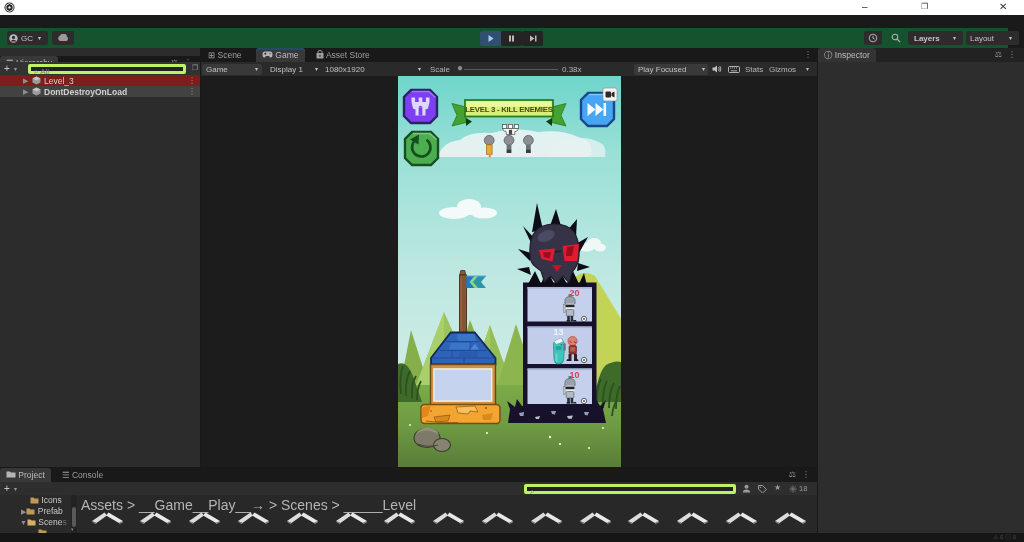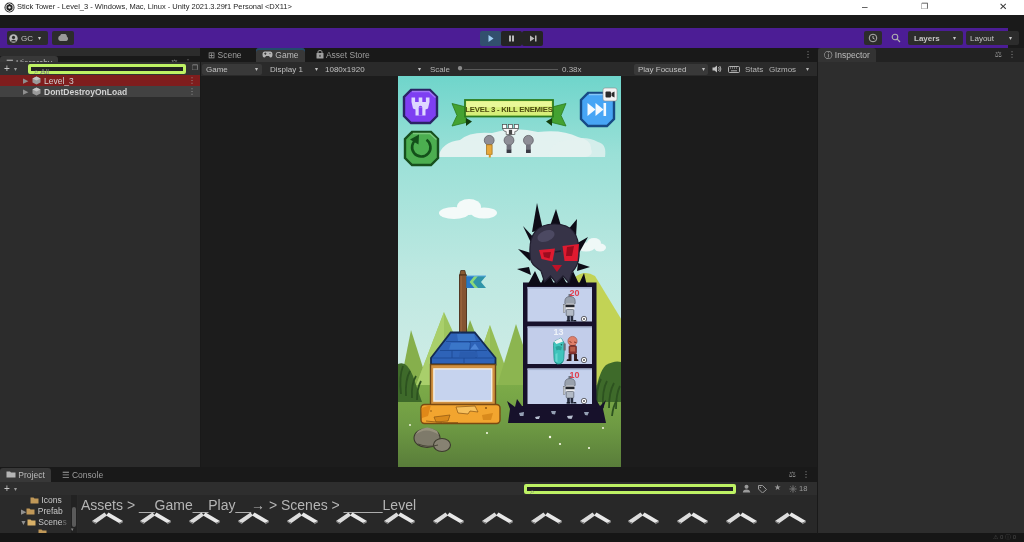--- a/index.html
+++ b/index.html
@@ -11,21 +11,21 @@
   
   #titlebar { left:0; top:0; width:1024px; height:15px; background:#ffffff; color:#1d1d1d;
     font-size:7.5px; }
   #titletxt { left:17px; top:2px; }
   #menubar { left:0; top:15px; width:1024px; height:13px; background:#ffffff; color:#1d1d1d;
     font-size:7.5px; }
   .menu-item { position:absolute; top:0px; }
   .wbtn { position:absolute; top:1px; color:#333; font-size:10px; }
 
   
-  #toolbar { left:0; top:28px; width:1008px; height:20px; background:#4c1d95; }
+  #toolbar { left:0; top:28px; width:1008px; height:20px; background:#14532d; }
   .tbtn { position:absolute; background:#2c2c2c; border-radius:2px; color:#c5c5c5; font-size:8px; }
   .playgrp { position:absolute; left:480px; top:3px; width:63px; height:15px; display:flex; }
   .pbtn { width:21px; height:15px; background:#242424; border-radius:2px; margin-right:0px;
     display:flex; align-items:center; justify-content:center; }
   .pbtn.on { background:#32506e; }
 
   
   .tabbar { position:absolute; background:#191919; }
   .tab { position:absolute; top:0; height:14px; background:#383838; color:#bdbdbd; font-size:8.5px;
     padding:2px 6px 0 6px; border-radius:3px 3px 0 0; }
@@ -58,21 +58,20 @@
 </head>
 <body>
 <div id="stage">
 
   <div id="titlebar" class="abs">
     <svg class="abs" style="left:4px;top:2px" width="11" height="11" viewBox="0 0 11 11">
       <circle cx="5.5" cy="5.5" r="5" fill="#222"></circle>
       <path d="M5.5 1.5 L9 3.5 L9 7.5 L5.5 9.5 L2 7.5 L2 3.5 Z" fill="none" stroke="#eee" stroke-width="1"></path>
       <circle cx="5.5" cy="5.5" r="1.2" fill="#eee"></circle>
     </svg>
-    <span id="titletxt" class="abs">Stick Tower - Level_3 - Windows, Mac, Linux - Unity 2021.3.29f1 Personal &lt;DX11&gt;</span>
     <span class="wbtn" style="left:862px;">–</span>
     <span class="wbtn" style="left:921px; font-size:8px; top:2px;">❐</span>
     <span class="wbtn" style="left:999px;">✕</span>
   </div>
 
   <div id="toolbar" class="abs">
     <div class="tbtn" style="left:7px; top:3px; width:41px; height:14px;">
       <svg width="9" height="9" style="position:absolute;left:2px;top:2.5px" viewBox="0 0 9 9">
         <circle cx="4.5" cy="4.5" r="4.2" fill="#b8b8b8"></circle>
         <circle cx="4.5" cy="3.4" r="1.6" fill="#2c2c2c"></circle>

